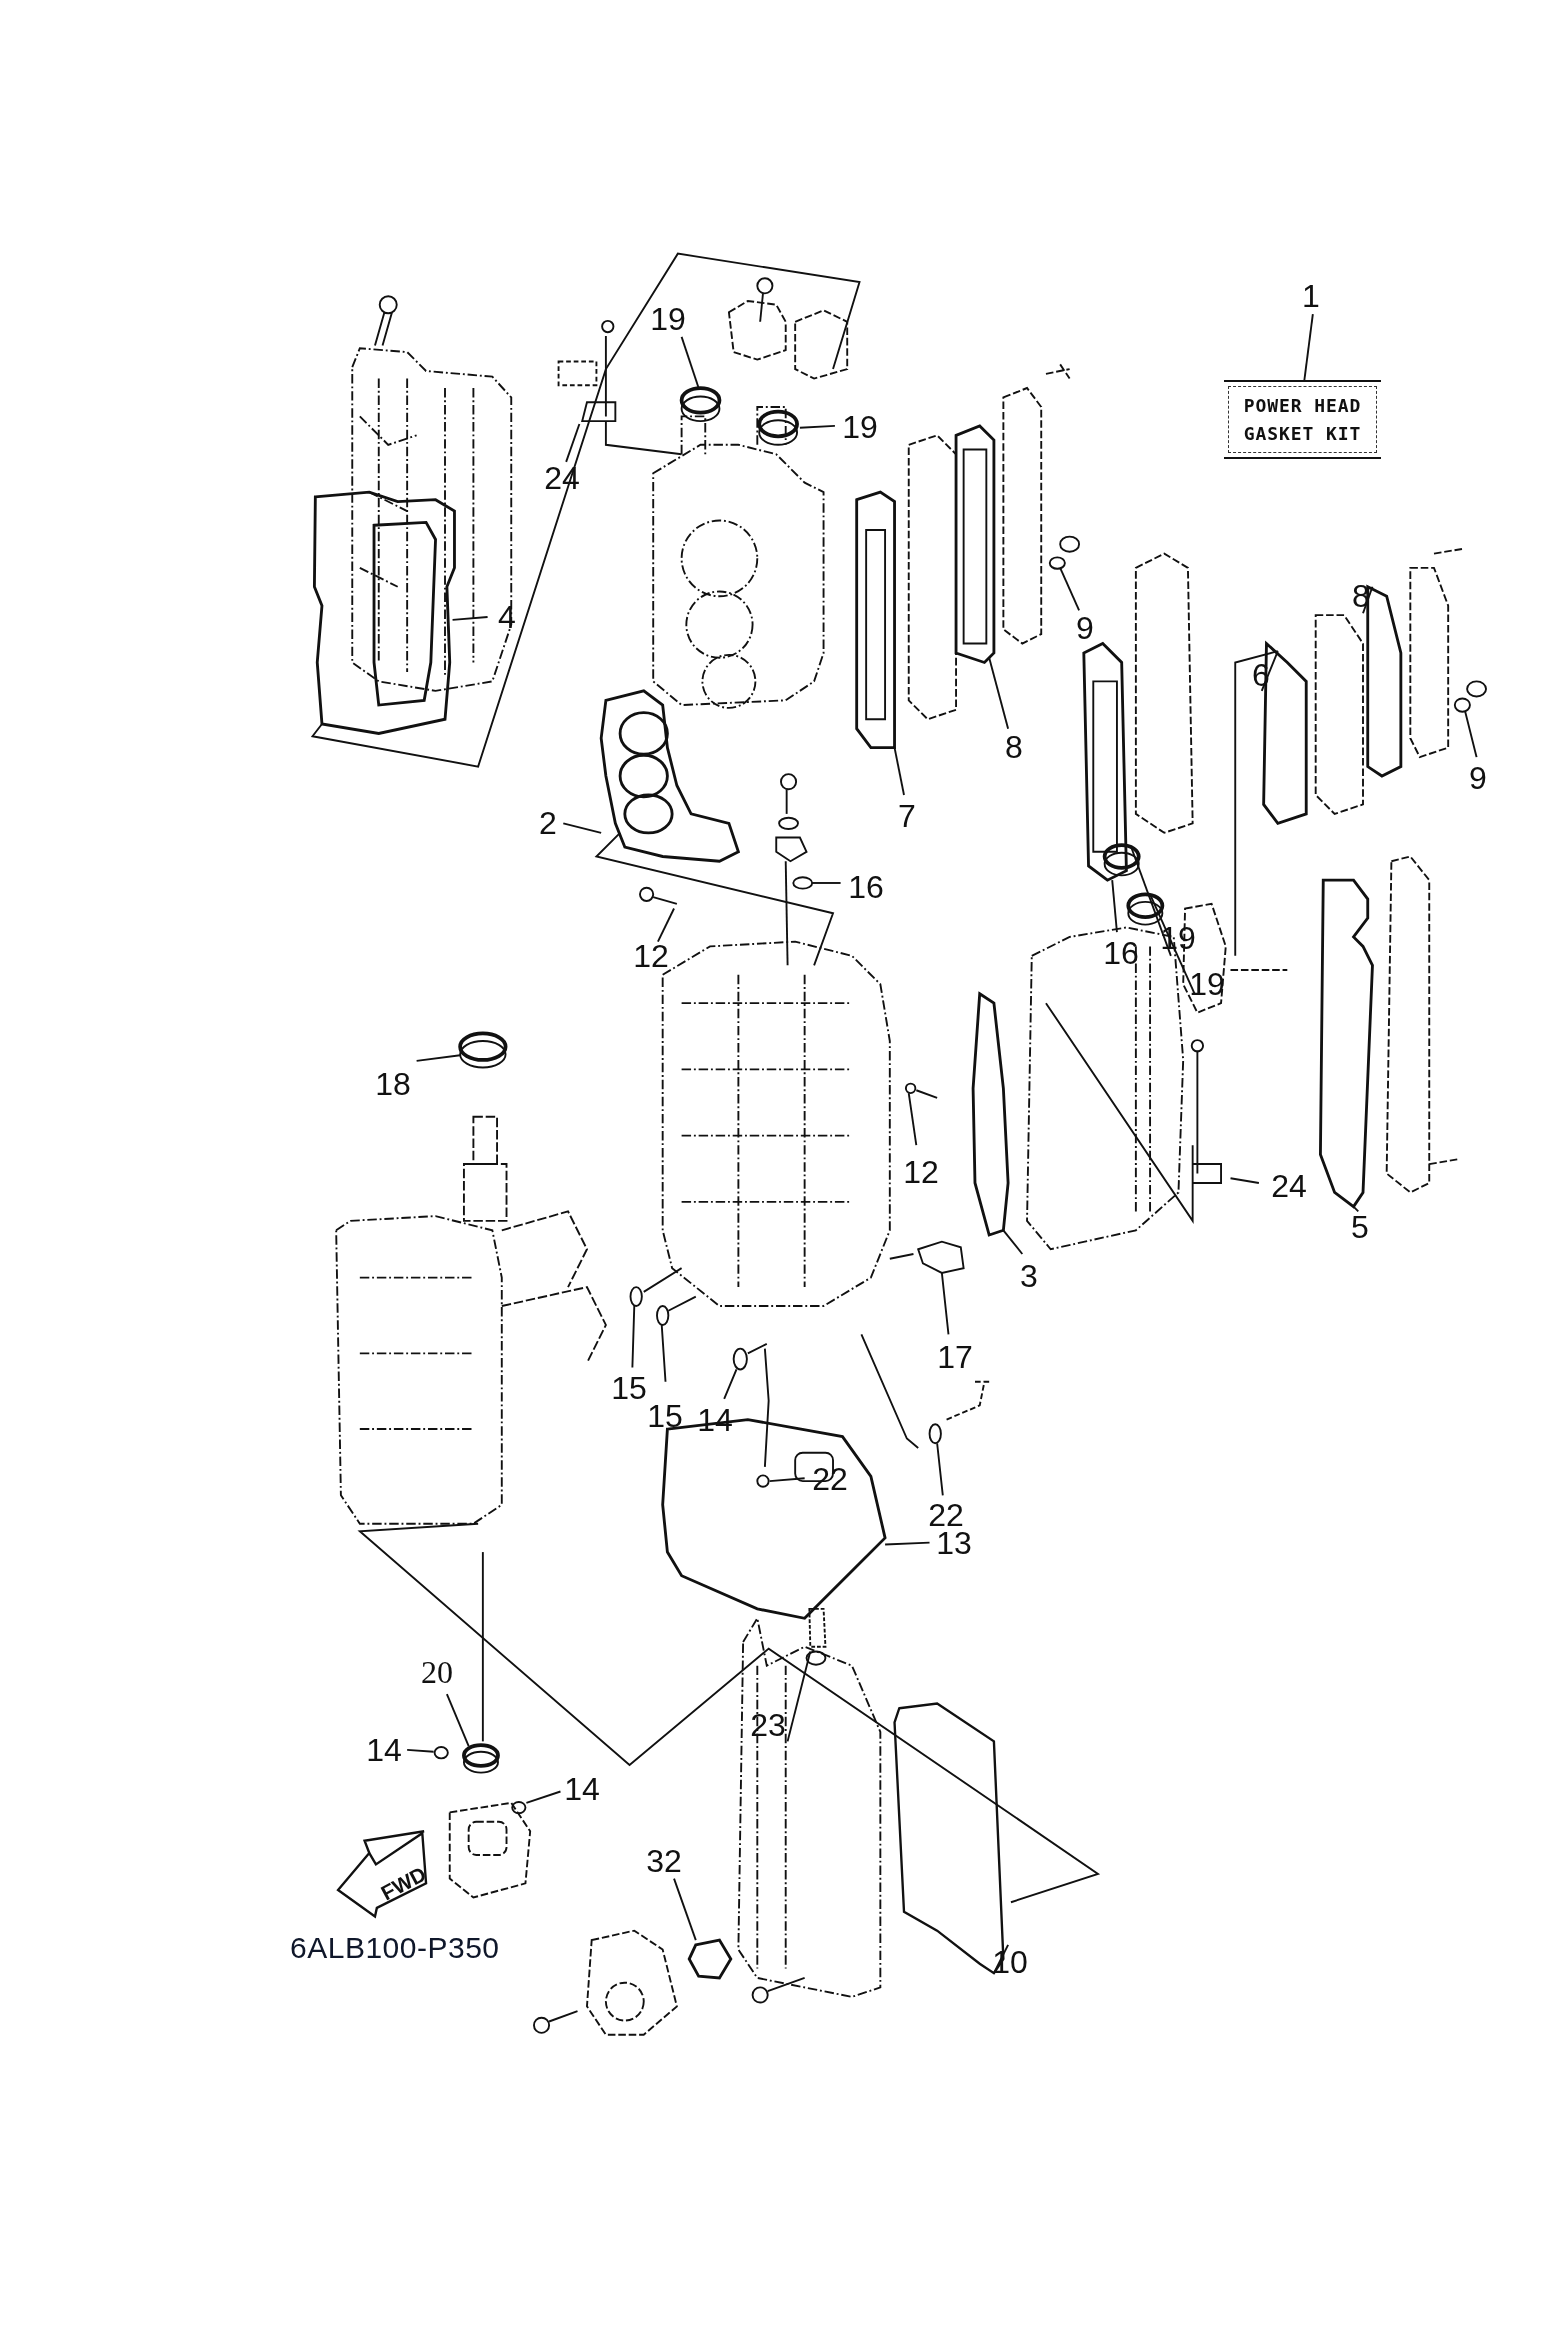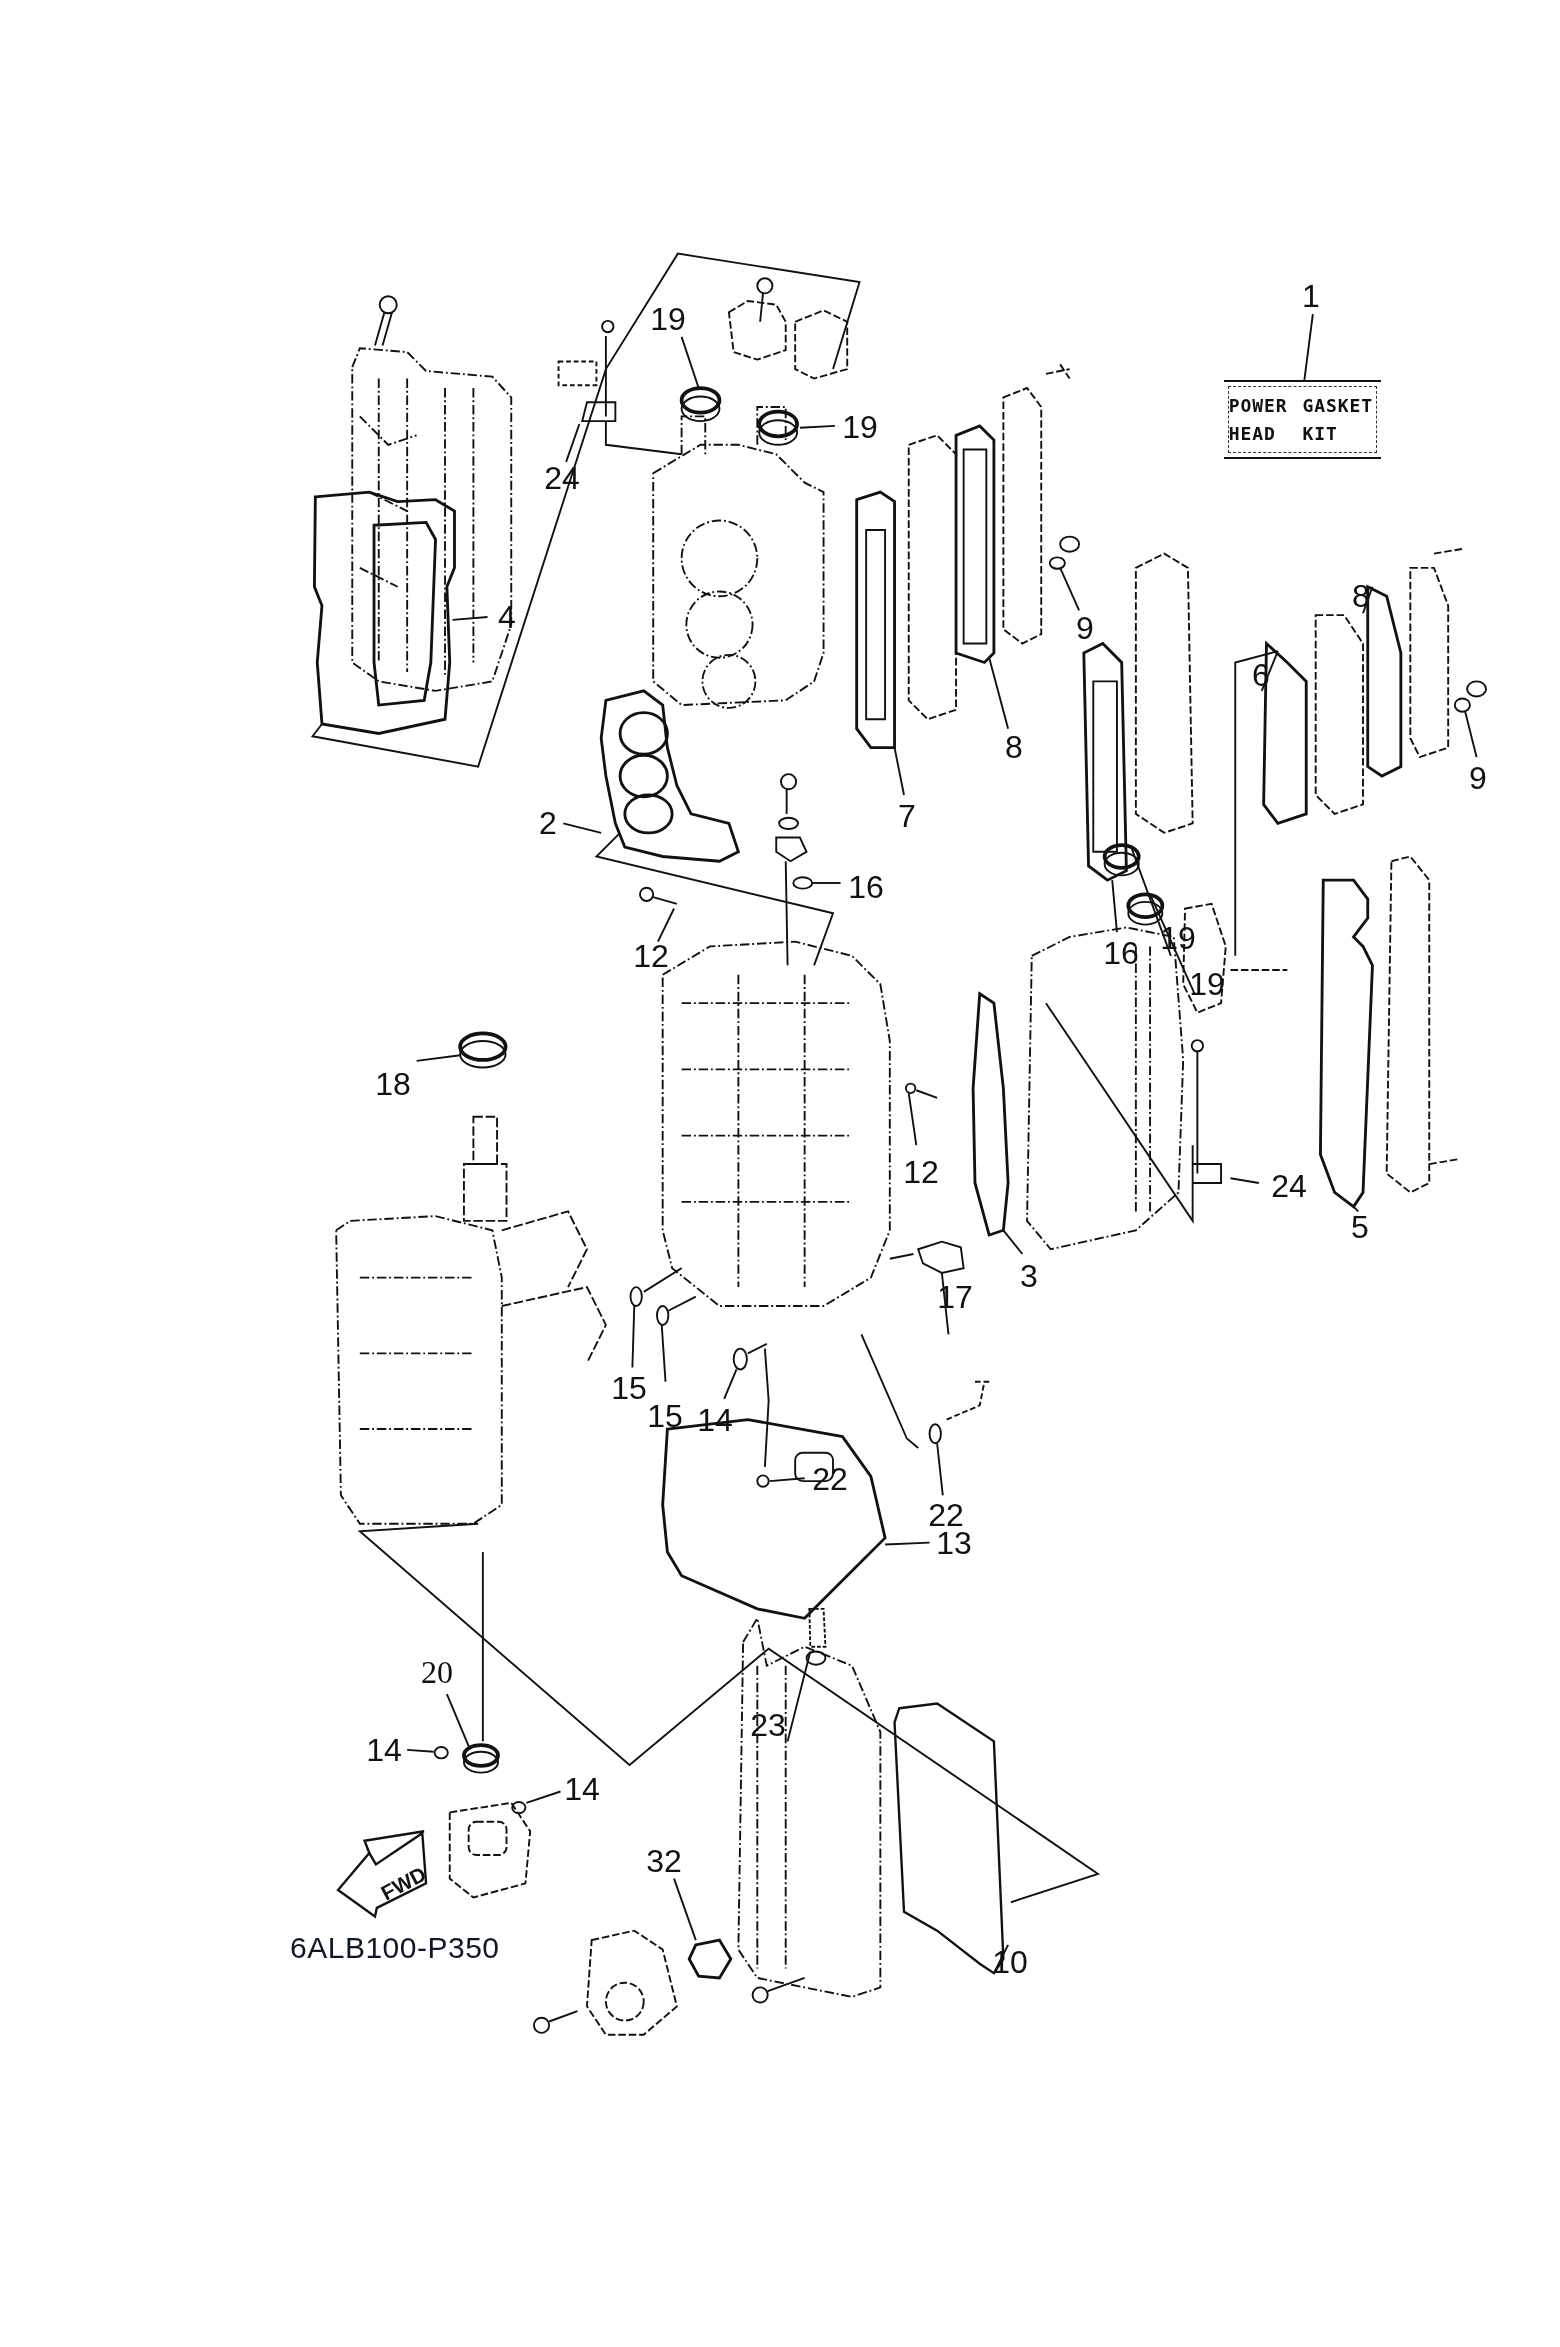--- a/index.html
+++ b/index.html
@@ -1,20 +1,20 @@
 <!DOCTYPE html>
 <html style="font-size:15px"><head>
 <meta charset="utf-8">
 <style>
   html, body { margin:0; padding:0; background:#ffffff; }
   body { width:1561px; height:2348px; position:relative; overflow:hidden; font-family:"Liberation Sans", sans-serif; }
   #diagram { position:absolute; left:0; top:0; width:1561px; height:2348px; }
   .callout { position:absolute; font-family:"Liberation Sans", sans-serif; font-size:32px; color:#111; line-height:1; transform:translate(-50%,-50%); white-space:nowrap; }
   .kit-box { position:absolute; left:1224px; top:380px; width:157px; height:79px; border-top:2.8px solid #111; border-bottom:2.8px solid #111; box-sizing:border-box; }
-  .kit-inner { position:absolute; left:3.8px; right:3.8px; top:3.8px; bottom:3.8px; border:0.9px dashed #333; display:flex; flex-direction:row; justify-content:center; align-items:center; }
+  .kit-inner { position:absolute; left:3.8px; right:3.8px; top:3.8px; bottom:3.8px; border:0.9px dashed #333; display:flex; flex-direction:column; justify-content:center; align-items:center; }
   .kit-line { font-family:"DejaVu Sans Mono", monospace; font-weight:bold; font-size:18px; color:#111; letter-spacing:0.9px; line-height:28px; }
   .fig-code { position:absolute; left:290px; top:1931px; font-size:30px; color:#0f172a; font-family:"Liberation Sans", sans-serif; letter-spacing:0.5px; }
   .fwd-text { font-family:"Liberation Sans", sans-serif; font-weight:bold; font-size:22px; }
 </style>
 </head>
 <body>
 
 <svg id="diagram" width="1561" height="2348" viewBox="0 0 1649 2481" xmlns="http://www.w3.org/2000/svg" fill="none" stroke="#111" stroke-width="2">
 
   <g stroke-dasharray="10 3 2 3">
@@ -318,21 +318,21 @@
 <span class="callout" style="left:1121px;top:953px;">16</span>
 <span class="callout" style="left:651px;top:956px;">12</span>
 <span class="callout" style="left:921px;top:1172px;">12</span>
 <span class="callout" style="left:954px;top:1543px;">13</span>
 <span class="callout" style="left:715px;top:1420px;">14</span>
 <span class="callout" style="left:384px;top:1750px;">14</span>
 <span class="callout" style="left:582px;top:1789px;">14</span>
 <span class="callout" style="left:629px;top:1388px;">15</span>
 <span class="callout" style="left:665px;top:1416px;">15</span>
 <span class="callout" style="left:866px;top:887px;">16</span>
-<span class="callout" style="left:955px;top:1297px;">17</span>
+<span class="callout" style="left:955px;top:1357px;">17</span>
 <span class="callout" style="left:393px;top:1084px;">18</span>
 <span class="callout" style="left:668px;top:319px;">19</span>
 <span class="callout" style="left:860px;top:427px;">19</span>
 <span class="callout" style="left:1178px;top:938px;">19</span>
 <span class="callout" style="left:1207px;top:984px;">19</span>
 <span class="callout" style="left:437px;top:1672px;font-family:Liberation Serif, serif;">20</span>
 <span class="callout" style="left:664px;top:1861px;">32</span>
 <span class="callout" style="left:830px;top:1479px;">22</span>
 <span class="callout" style="left:946px;top:1515px;">22</span>
 <span class="callout" style="left:768px;top:1725px;">23</span>

